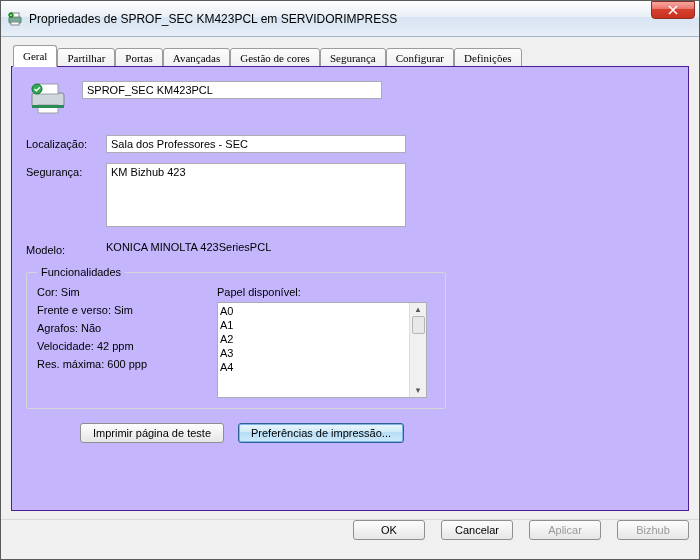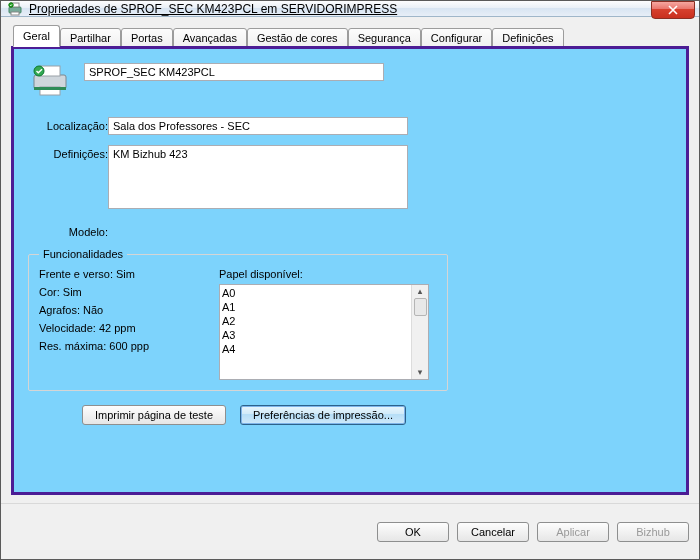--- a/index.html
+++ b/index.html
@@ -8,27 +8,26 @@
 
   .window {
     width: 700px; height: 560px;
     border: 1px solid #5a5a5a;
     background: #f0f0f0;
     display: flex; flex-direction: column;
     position: relative;
   }
 
   .titlebar {
-    height: 16px;
+    height: 36px;
     background: linear-gradient(to bottom, #fdfdfe 0%, #eaf0f7 45%, #d7e4f2 46%, #e7eef7 100%);
     border-bottom: 1px solid #9fb6c9;
     display: flex; align-items: center;
     padding: 0 8px 0 6px;
     position: relative;
-    text-decoration: underline;
   }
   .titlebar .app-icon {
     width: 16px; height: 16px; margin-right: 6px;
     display: inline-flex; align-items: center; justify-content: center;
   }
   .titlebar .title-text {
     color: #000; font-size: 12px;
     white-space: nowrap; overflow: hidden; text-overflow: ellipsis;
     flex: 1;
   }
@@ -57,39 +56,40 @@
   .tab {
     background: linear-gradient(to bottom, #fcfcfc, #f0f0f0);
     border: 1px solid #9c9c9c;
     border-bottom: 1px solid #9c9c9c;
     border-radius: 3px 3px 0 0;
     padding: 3px 9px 3px 9px;
     margin-right: 0px;
     color: #000;
     position: relative;
     top: 1px;
+    font-family: Liberation Serif, serif;
   }
   .tab.active {
     background: #fff;
     border-bottom: 1px solid #fff;
     top: 0;
     padding-top: 4px; padding-bottom: 4px;
     z-index: 2;
   }
 
   .tabpage {
     flex: 1;
-    background: #7dd3fc;
-    border: 3px solid #4c1d95;
+    background: #c4b5fd;
+    border: 1px solid #4c1d95;
     padding: 14px 14px 14px 14px;
     position: relative;
   }
 
   .row { display: flex; align-items: flex-start; margin-bottom: 10px; }
-  .label-col { width: 80px; padding-top: 3px; color: #000; text-align: right; }
+  .label-col { width: 80px; padding-top: 3px; color: #000; }
   .field-col { flex: 0 0 300px; }
 
   input[type=text].f, textarea.f {
     width: 300px; border: 1px solid #abadb3;
     padding: 2px 4px; font-size: 11px; background: #fff;
     color: #000;
   }
   textarea.f { height: 64px; resize: none; }
 
   .printer-icon {
@@ -140,23 +140,23 @@
     padding: 3px 12px; color: #000; min-width: 120px;
     text-align: center;
   }
   .pushbtn.highlight {
     border-color: #2c628b;
     box-shadow: 0 0 0 1px #7eb4ea inset;
     background: linear-gradient(to bottom, #eaf6fd, #d0eaf9 45%, #b6def7 46%, #cfe9fa);
   }
 
   .bottom-bar {
-    height: 56px; border-top: 1px solid #d9d9d9;
-    display: flex; align-items: center; justify-content: flex-end;
-    padding: 0 10px; gap: 8px;
+    height: 40px; border-top: 1px solid #d9d9d9;
+    display: flex; align-items: flex-start; justify-content: flex-end;
+    padding: 0 10px; gap: 16px;
     background: #f0f0f0;
   }
   .bottom-bar .pushbtn { min-width: 72px; padding: 3px 10px; }
   .pushbtn.disabled { color: #9a9a9a; }
 </style>
 </head>
 <body>
 
 <div class="window">
 
@@ -210,36 +210,37 @@
       </div>
 
       <div class="row" style="margin-top:18px;">
         <div class="label-col">Localização:</div>
         <div class="field-col">
           <input type="text" class="f" value="Sala dos Professores - SEC" style="">
         </div>
       </div>
 
       <div class="row">
-        <div class="label-col">Definições:</div>
+        <div class="label-col">Segurança:</div>
         <div class="field-col">
           <textarea class="f" style="">KM Bizhub 423</textarea>
         </div>
       </div>
 
       <div class="model-row">
         <div class="label-col">Modelo:</div>
+        <div class="value">KONICA MINOLTA 423SeriesPCL</div>
       </div>
 
       <fieldset class="func">
         <legend>Funcionalidades</legend>
         <div class="func-grid">
           <div class="func-left">
+            <div>Cor: Sim</div>
             <div>Frente e verso: Sim</div>
-            <div>Cor: Sim</div>
             <div>Agrafos: Não</div>
             <div>Velocidade: 42 ppm</div>
             <div>Res. máxima: 600 ppp</div>
           </div>
           <div class="func-right">
             <div class="hdr">Papel disponível:</div>
             <div class="paper-list">
               <div class="items">
                 <div>A0</div>
                 <div>A1</div>

